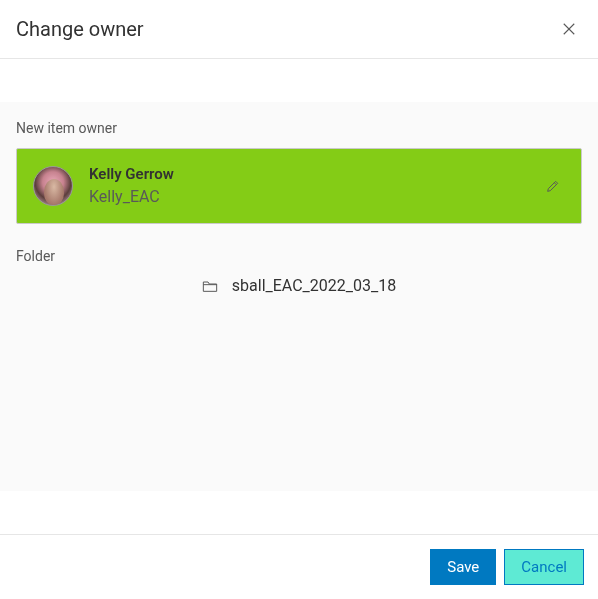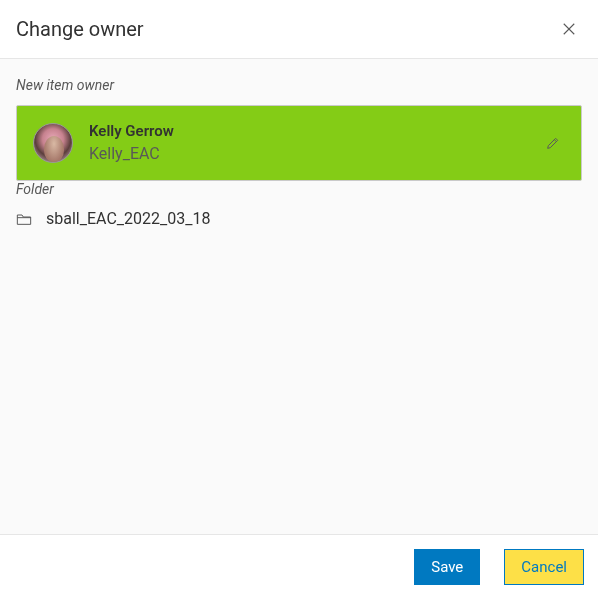--- a/index.html
+++ b/index.html
@@ -11,20 +11,21 @@
     html, body {
       width: 598px;
       height: 599px;
       background: #fff;
     }
     .dialog {
       width: 100%;
       height: 100%;
       display: flex;
       flex-direction: column;
+      gap: 43px;
     }
     .dialog-header {
       display: flex;
       align-items: center;
       justify-content: space-between;
       padding: 16px;
       border-bottom: 1px solid #e6e6e6;
     }
     .dialog-title {
       font-size: 20px;
@@ -46,21 +47,20 @@
     .dialog-body {
       flex: 1;
       padding: 18px 16px;
       background: #fafafa;
       overflow: auto;
     }
     .field-label {
       font-size: 14px;
       color: #595959;
       margin-bottom: 12px;
-      font-style: italic;
     }
     .owner-card {
       background: #84cc16;
       border: 1px solid #cacaca;
       border-radius: 2px;
       display: flex;
       align-items: center;
       padding: 16px;
     }
     .avatar {
@@ -103,25 +103,27 @@
       cursor: pointer;
       color: #595959;
       padding: 4px;
     }
     .edit-btn svg {
       width: 16px;
       height: 16px;
       display: block;
     }
     .folder-section {
+      margin-top: 24px;
     }
     .folder-row {
       display: flex;
       align-items: center;
       margin-top: 12px;
+      justify-content: center;
     }
     .folder-icon-wrap {
       color: #595959;
     }
     .folder-icon-wrap svg {
       width: 16px;
       height: 14px;
       display: block;
     }
     .folder-name {
@@ -134,29 +136,28 @@
       padding: 14px 14px;
       display: flex;
       justify-content: flex-end;
       gap: 8px;
     }
     .btn {
       font-size: 15px;
       padding: 8px 16px;
       cursor: pointer;
       border: 1px solid transparent;
-      margin-left: 16px;
     }
     .btn-primary {
       background: #0079c1;
       color: #fff;
       border-color: #0079c1;
     }
     .btn-secondary {
-      background: #fde047;
+      background: #5eead4;
       color: #0079c1;
       border: 1px solid #0079c1;
     }
   </style>
 </head>
 <body>
 
 <div class="dialog">
 
   <div class="dialog-header">

